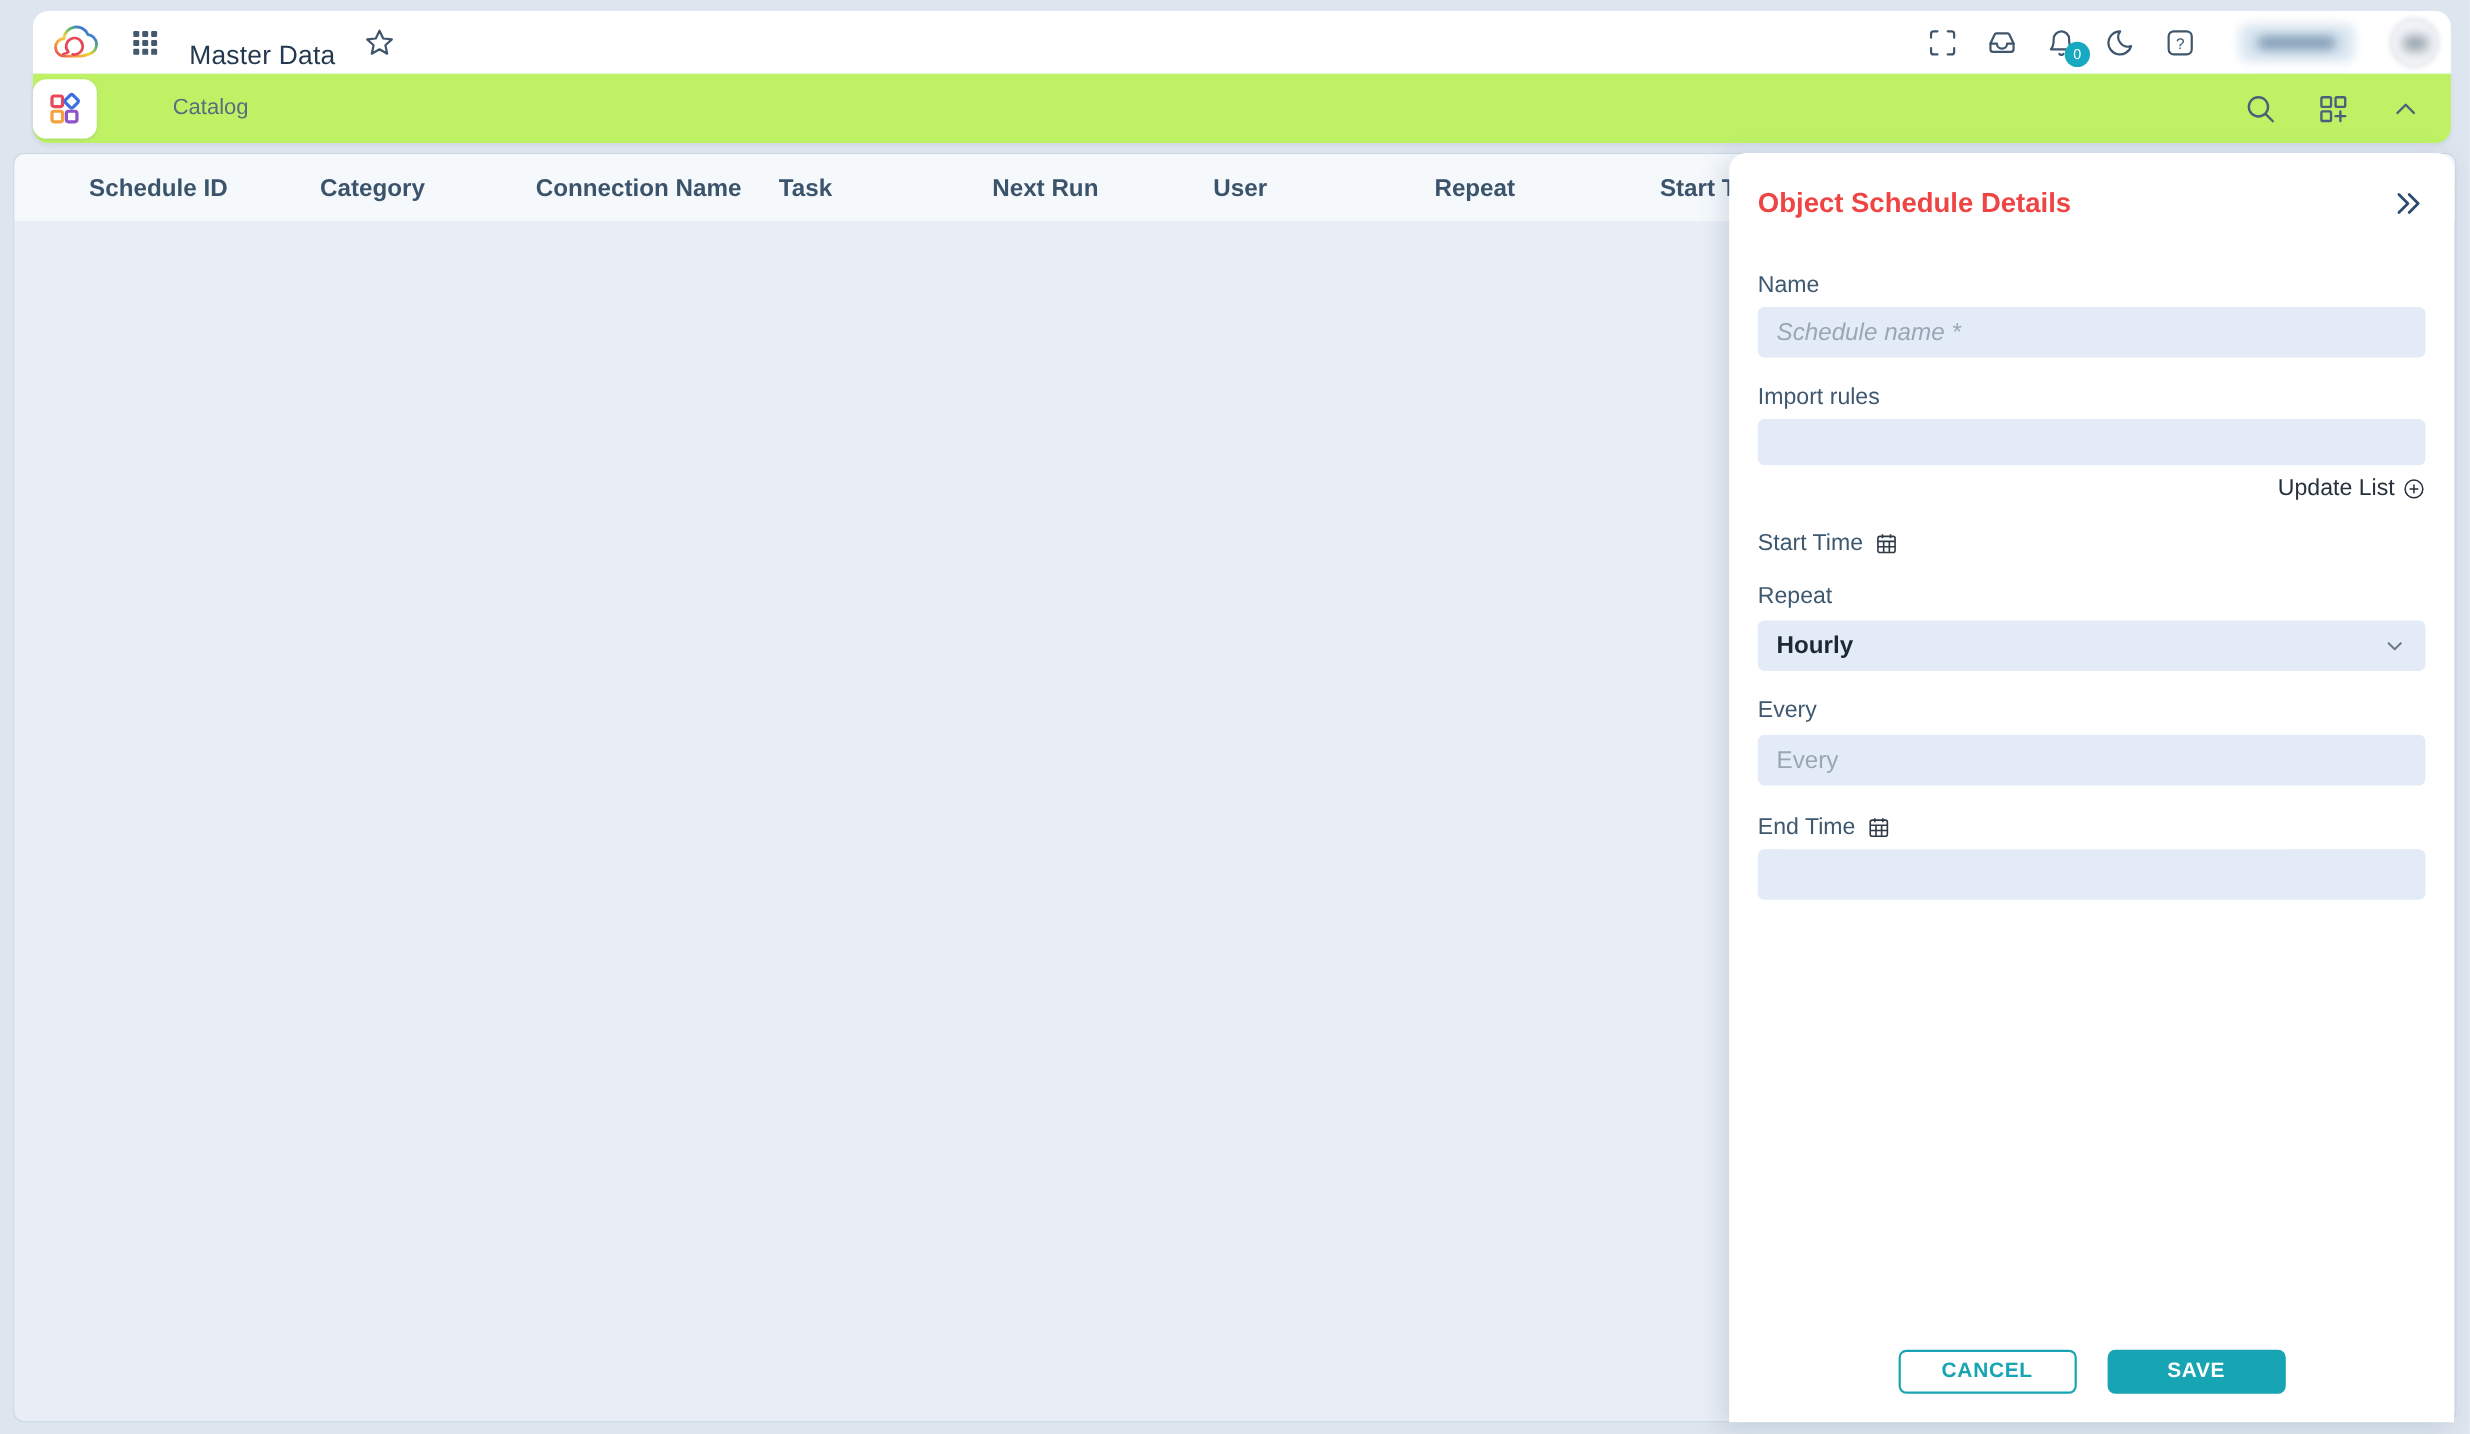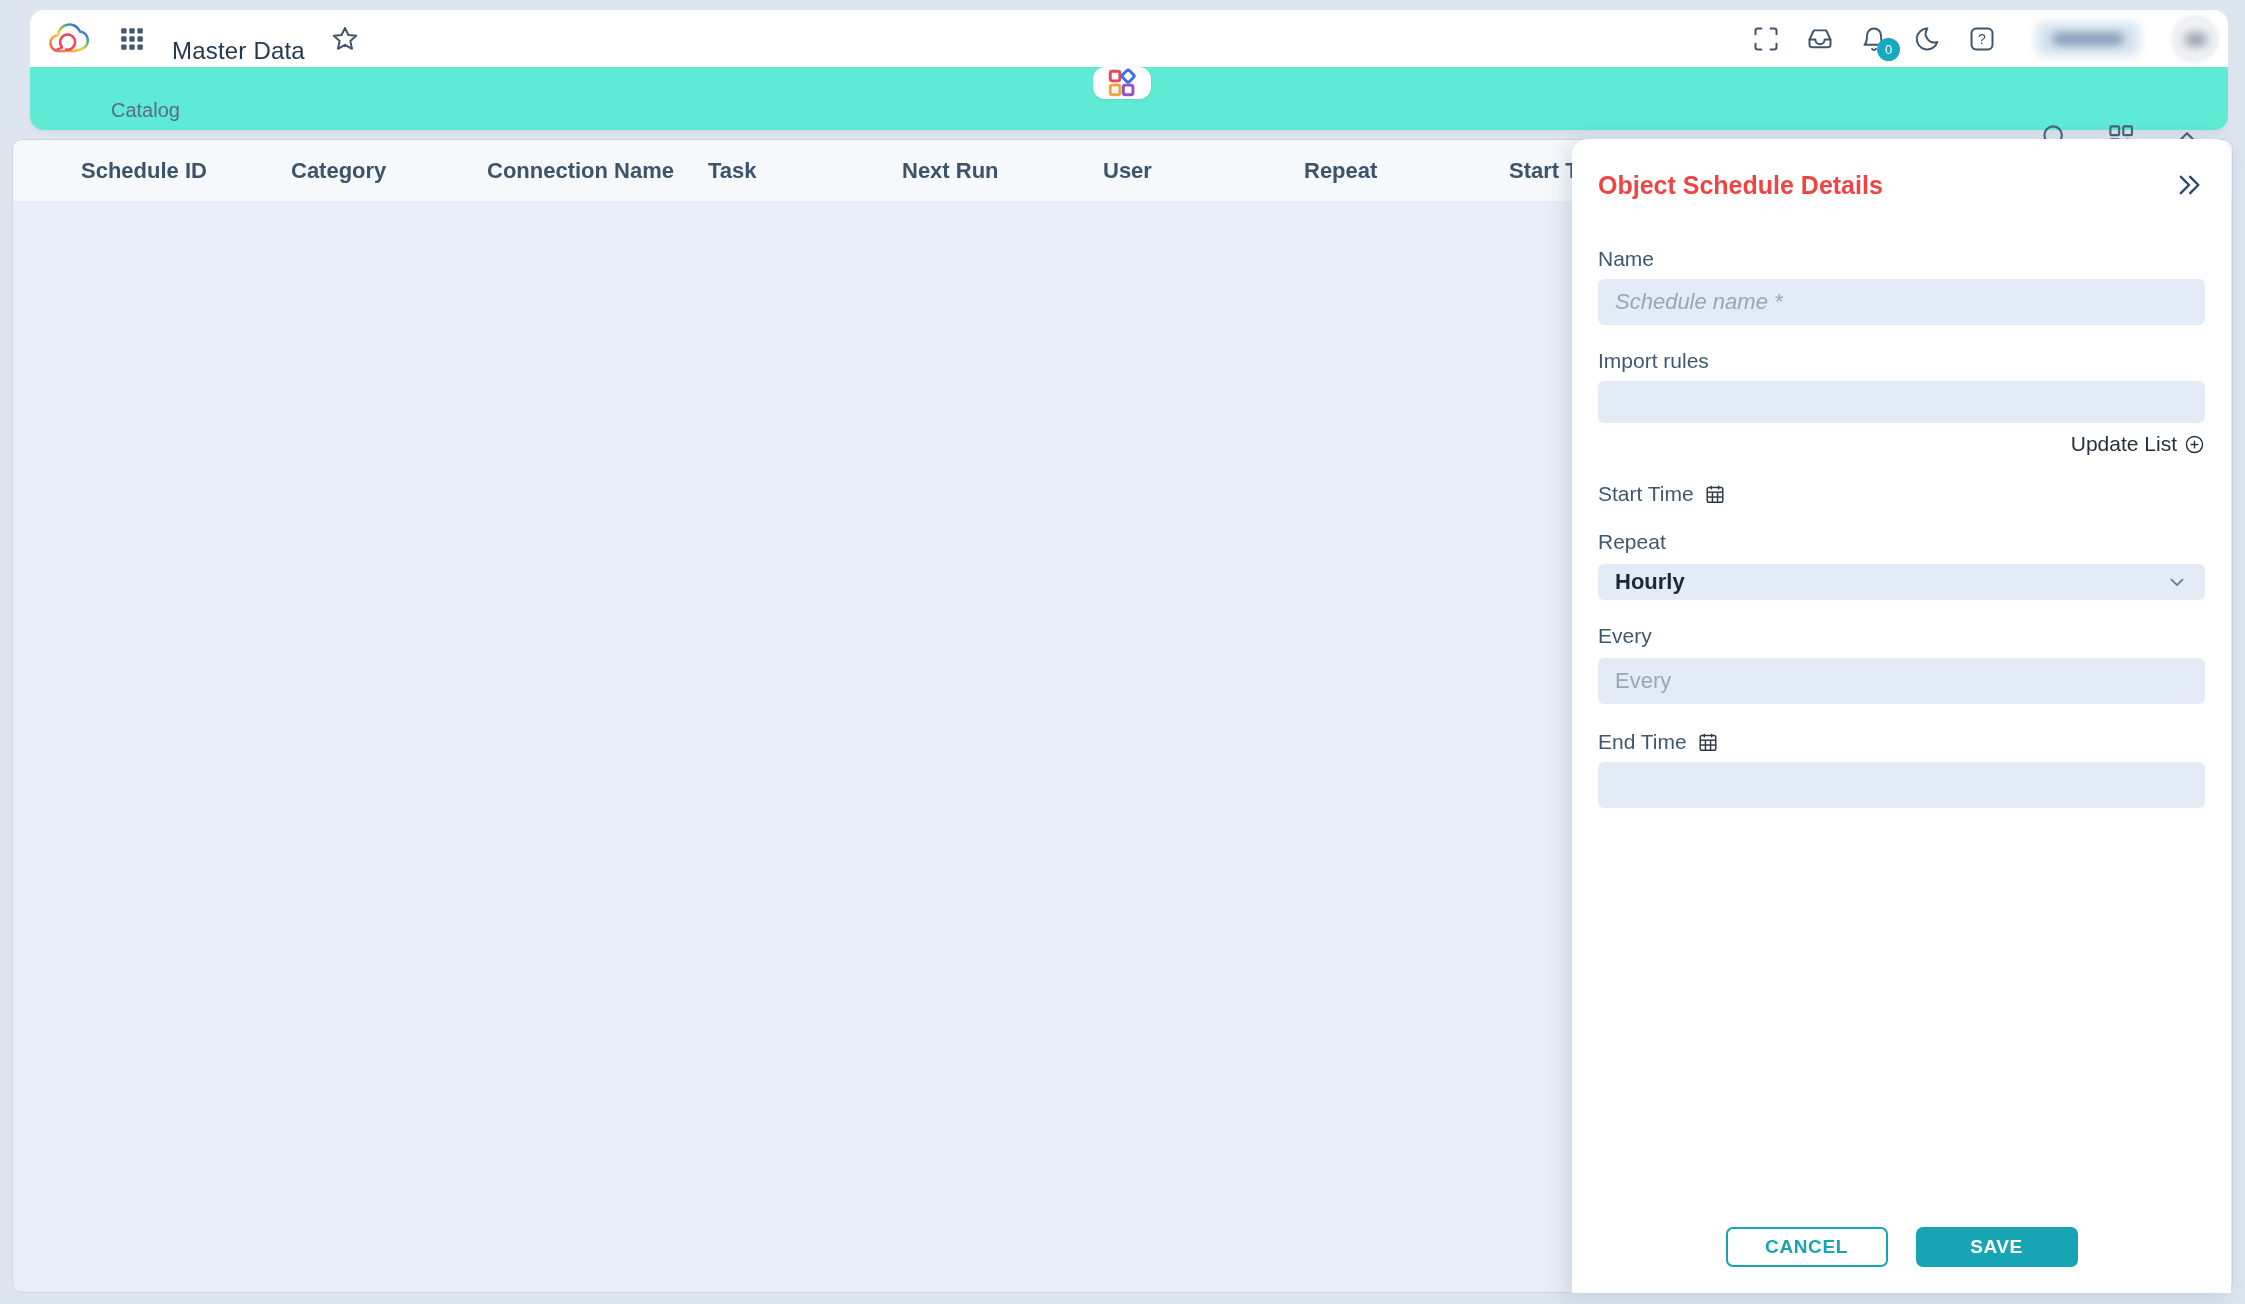--- a/index.html
+++ b/index.html
@@ -30,24 +30,23 @@
     background:#17a9c0; color:#ffffff; font-size:13px; display:flex; align-items:center; justify-content:center;
   }
   .redacted-chip { width:104px; height:34px; border-radius:8px; background:#d8e5f0; position:relative; filter:blur(5px); margin-left:14px; cursor:pointer; }
   .redacted-chip::after { content:''; position:absolute; left:16px; right:16px; top:11px; height:12px; border-radius:6px; background:#7f9ab4; }
   .avatar { width:46px; height:46px; border-radius:50%; background:#f2f4f7; border:2px solid #e0e4e9; position:relative; filter:blur(2px); cursor:pointer; margin-left:6px; }
   .avatar::after { content:''; position:absolute; left:11px; top:15px; width:22px; height:13px; background:#8e99a6; border-radius:5px; filter:blur(5px); }
 
   
   .toolbar {
     position:absolute; left:30px; top:67px; width:2198px; height:63px;
-    background:#5eead4; border-radius:0 0 14px 14px;
-    display:flex; align-items:stretch; padding:0 26px 0 12px;
+    background:#bef264; border-radius:0 0 14px 14px;
+    display:flex; align-items:stretch; padding:0 26px 0 0;
     box-shadow:0 2px 4px rgba(120,140,165,0.12);
-    flex-direction:column;
   }
   .module-card {
     align-self:center; width:58px; height:54px; background:#ffffff; border-radius:12px;
     display:flex; align-items:center; justify-content:center; cursor:pointer;
     box-shadow:0 1px 3px rgba(120,140,165,0.22);
   }
   .tabs { display:flex; margin-left:32px; }
   .tab {
     position:relative; display:flex; align-items:center; padding:0 27px; margin:0 10px;
     font-size:20px; color:#5a6c7d; cursor:pointer;
@@ -96,21 +95,21 @@
     font-size:22px; color:#1c2834; font-weight:bold; padding:0 17px;
   }
   .f-input::placeholder { color:#98a6b5; font-weight:normal; }
   .f-input.small { height:42px; }
   .update-list {
     display:flex; align-items:center; justify-content:flex-end; gap:7px;
     font-size:21px; color:#25313d; margin-top:9px; cursor:pointer;
   }
   .update-list svg { stroke:#25313d; fill:none; stroke-width:1.6; }
   .select {
-    width:100%; height:36px; border-radius:6px; background:#e3ecf6;
+    width:100%; height:46px; border-radius:6px; background:#e3ecf6;
     display:flex; align-items:center; justify-content:space-between;
     font-size:22px; color:#1c2834; font-weight:bold; padding:0 17px; cursor:pointer;
   }
   .select svg { stroke:#6b7a89; fill:none; stroke-width:2; stroke-linecap:round; stroke-linejoin:round; }
 
   .mt46{margin-top:46px;} .mt24{margin-top:24px;} .mt26{margin-top:26px;}
   .mt10{margin-top:10px;} .mt8{margin-top:8px;font-style:italic;}
 
   .panel-actions {
     position:absolute; left:0; right:0; bottom:26px;

